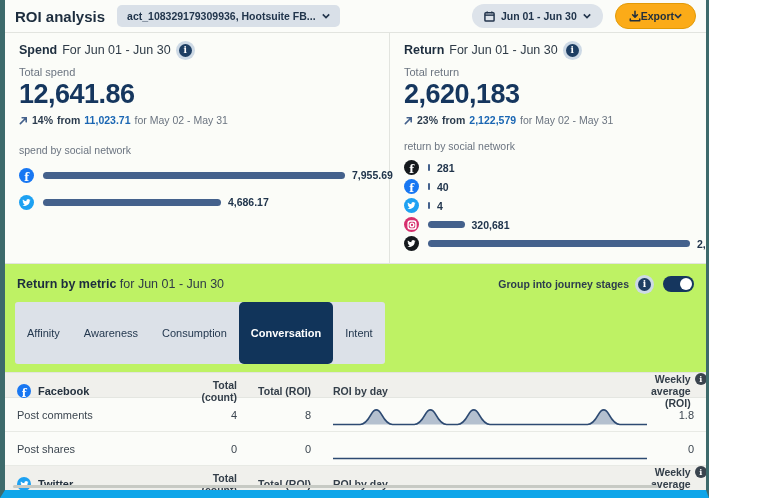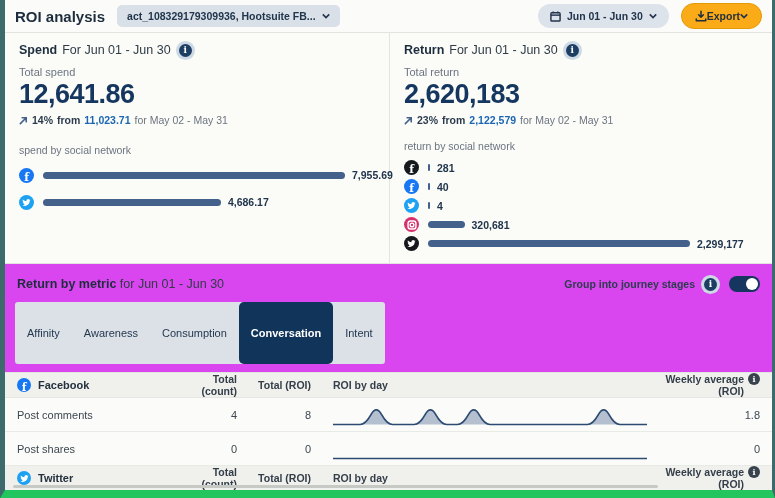--- a/index.html
+++ b/index.html
@@ -1,19 +1,19 @@
 <!DOCTYPE html>
 <html><head>
 <meta charset="utf-8">
 <style>
   * { box-sizing: border-box; margin: 0; padding: 0; }
   html,body { width:775px; height:498px; }
   body { font-family: "Liberation Sans", "DejaVu Sans", sans-serif; background:#fff; }
-  .frame { width:775px; height:498px; border-left:5px solid #3d6a6b; border-right:3px solid #3d6a6b;
-           border-bottom:8px solid #22c55e; background:#d946ef; overflow:hidden; position:relative; }
+  .frame { width:709px; height:498px; border-left:5px solid #3d6a6b; border-right:3px solid #3d6a6b;
+           border-bottom:8px solid #0ea5e9; background:#bef264; overflow:hidden; position:relative; }
 
   
   .topbar { height:33px; background:#fbfcf9; border-bottom:1px solid #e2e4df; display:flex; align-items:center; padding:0 10px; gap:12px; }
   .page-title { font-size:15px; font-weight:bold; color:#1d2d3e; }
   .pill-btn { display:inline-flex; align-items:center; gap:6px; background:#d9e0e8; border:none; border-radius:5px;
               padding:5px 10px; font-family:inherit; font-size:10.5px; font-weight:bold; color:#21354c; cursor:pointer; }
   .spacer { flex:1; }
   .date-btn { border-radius:15px; background:#dde3ea; padding:6px 12px; font-size:10.5px; }
   .export-btn { display:inline-flex; align-items:center; background:#fbab18; border:1px solid #e29a06;
                 border-radius:15px; padding:6px 13px; font-family:Liberation Sans, sans-serif; font-size:10.5px; font-weight:bold; color:#23303c; cursor:pointer; }

